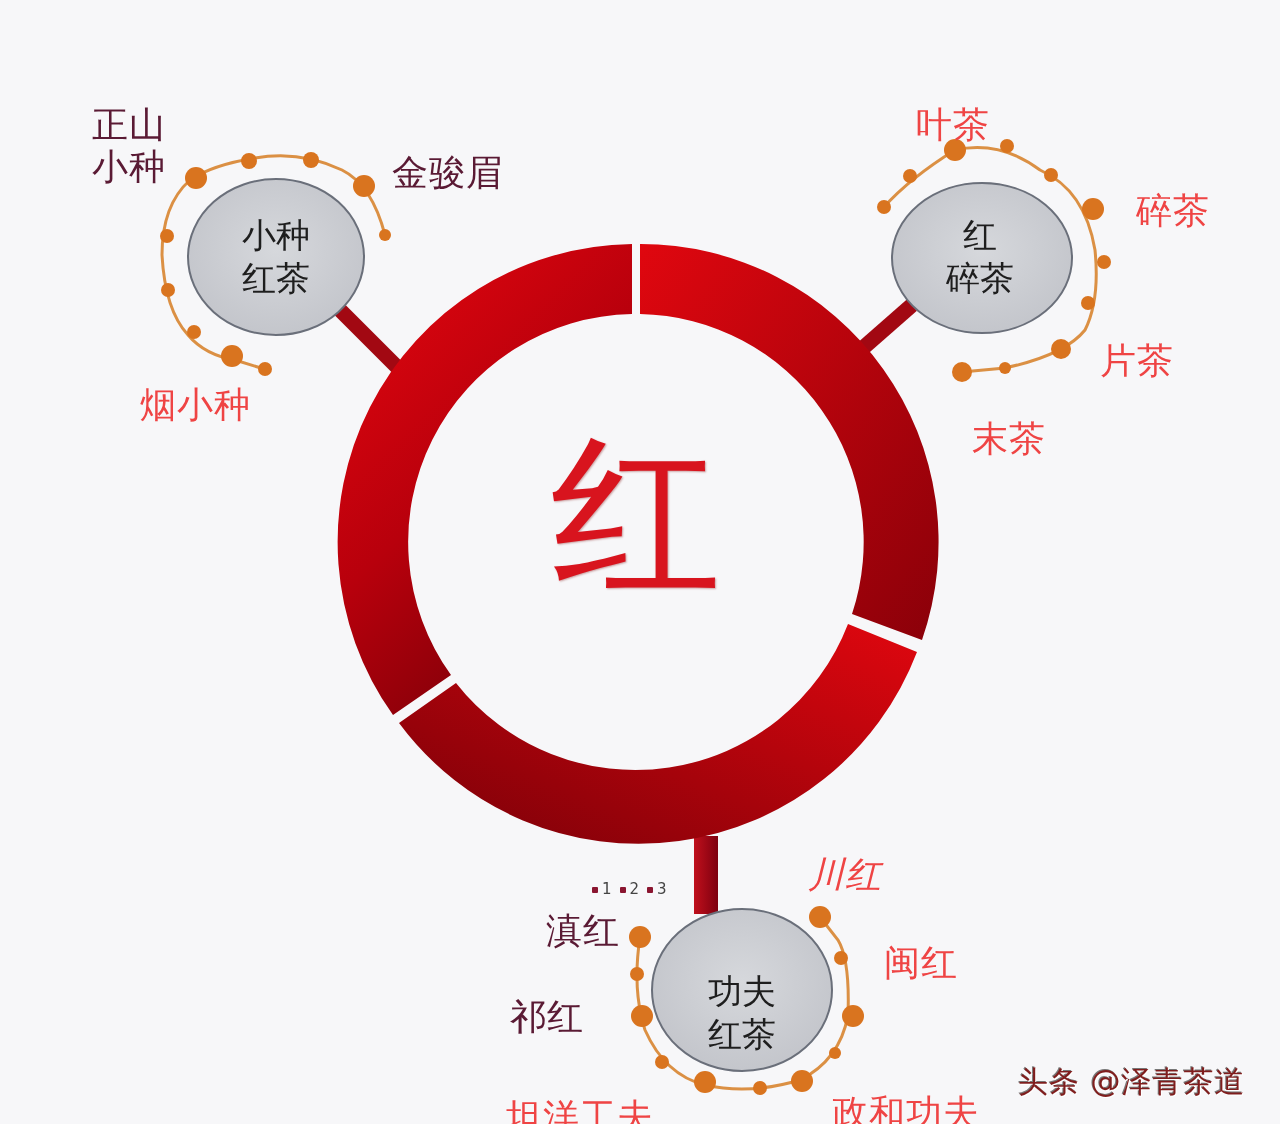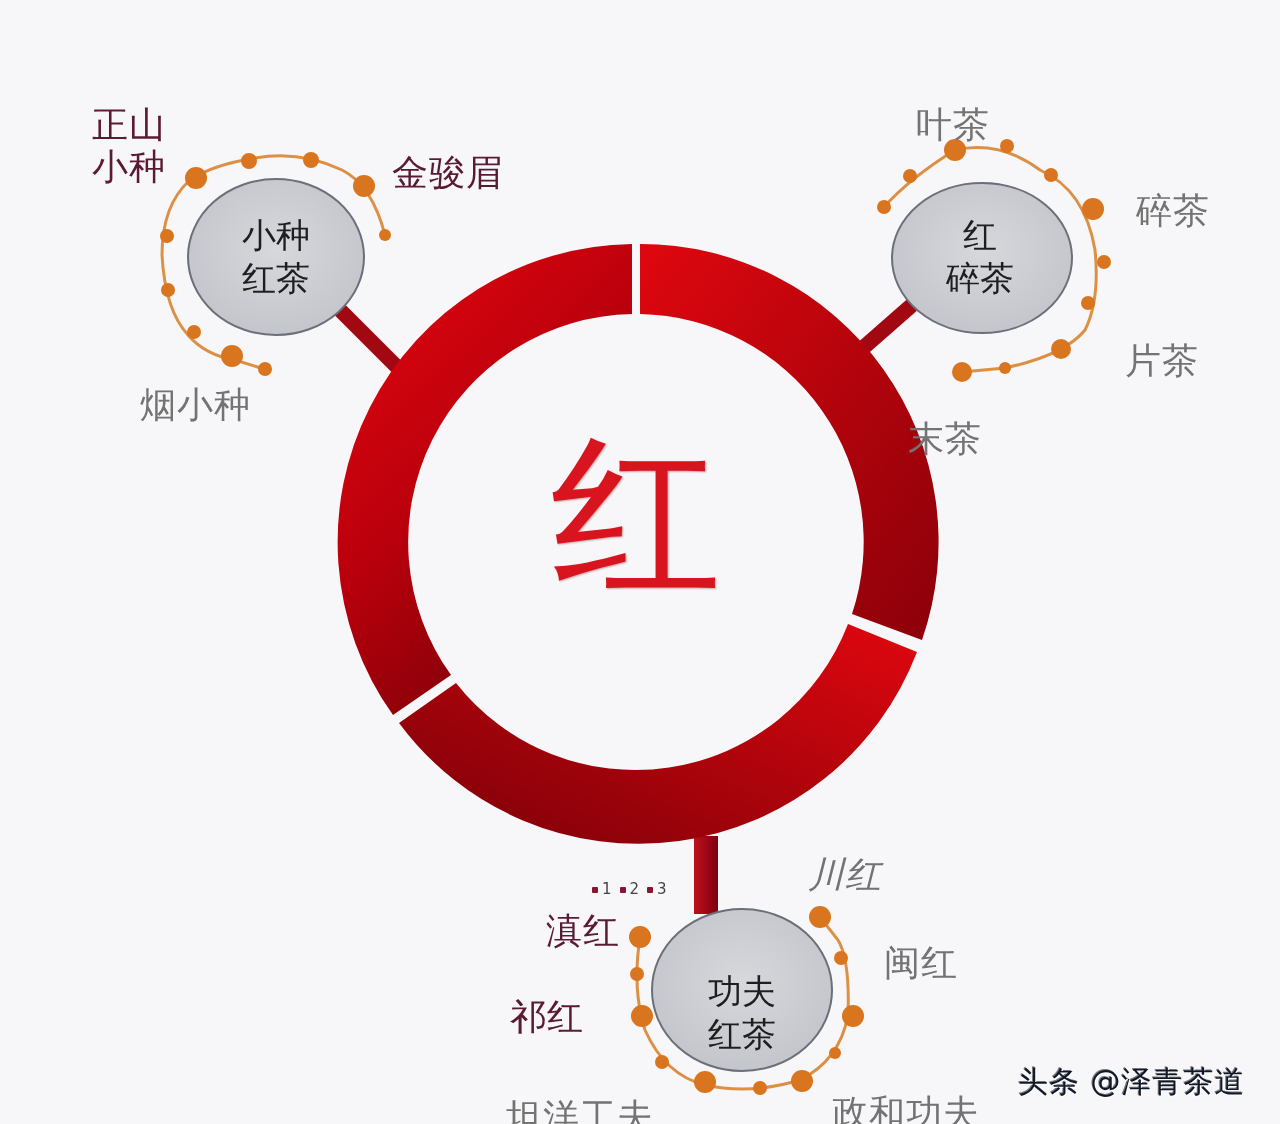--- a/index.html
+++ b/index.html
@@ -8,38 +8,38 @@
     background: #f7f7f9;
     font-family: "DejaVu Sans", "Liberation Sans", sans-serif;
     position: relative;
   }
   #stage { position: absolute; left: 0; top: 0; width: 1280px; height: 1124px; }
   .lbl {
     position: absolute; font-size: 36px; line-height: 1.15;
     letter-spacing: 1px; white-space: nowrap;
   }
   .lbl-maroon { color: #5a1a34; }
-  .lbl-brown { color: #737373; }
+  .lbl-brown { color: #ef4444; }
   .node-text {
     position: absolute; text-align: center; font-size: 34px; line-height: 1.25;
     color: #1e1e1e; white-space: pre-line;
   }
   .center-char {
     position: absolute; left: 536px; top: 430px; width: 200px; text-align: center;
     font-family: "DejaVu Serif", "Liberation Serif", serif;
     font-size: 170px; line-height: 1; color: #d8141e;
     text-shadow: 1px 1px 2px rgba(120,0,0,0.35);
   }
   .legend {
     position: absolute; left: 592px; top: 880px; font-size: 15px; color: #444;
     display: flex; gap: 8px; align-items: center;
   }
   .legend .dot { display:inline-block; width:6px; height:6px; background:#8a1530; border-radius:1px; margin-right:4px; vertical-align: middle; }
   .watermark {
-    position: absolute; left: 1018px; top: 1062px; font-size: 30px; color: #0f172a;
+    position: absolute; left: 1018px; top: 1062px; font-size: 30px; color: #7f1d1d;
     text-shadow: 1px 1px 0 #fff, -1px -1px 0 #777;
     letter-spacing: 1px;
   }
 </style>
 </head>
 <body>
 
 <svg id="stage" width="1280" height="1124" viewBox="0 0 1280 1124" xmlns="http://www.w3.org/2000/svg">
   <defs>
     <linearGradient id="ringGrad" x1="0" y1="0" x2="0.6" y2="1">
@@ -141,22 +141,22 @@
 <div class="node-text" style="left:662px; top:970px; width:160px;">功夫
 红茶</div>
 
 <div class="lbl lbl-maroon" style="left:92px; top:104px; white-space:pre-line; line-height:1.18;text-align:center;">正山
 小种</div>
 <div class="lbl lbl-maroon" style="left:392px; top:152px;">金骏眉</div>
 <div class="lbl lbl-brown" style="left:140px; top:384px;">烟小种</div>
 
 <div class="lbl lbl-brown" style="left:916px; top:104px;">叶茶</div>
 <div class="lbl lbl-brown" style="left:1136px; top:190px;">碎茶</div>
-<div class="lbl lbl-brown" style="left:1100px; top:340px;margin-left:25px;">片茶</div>
-<div class="lbl lbl-brown" style="left:908px; top:418px;">末茶</div>
+<div class="lbl lbl-brown" style="left:1100px; top:340px;">片茶</div>
+<div class="lbl lbl-brown" style="left:972px; top:418px;">末茶</div>
 
 <div class="lbl lbl-brown" style="left:808px; top:854px;font-style:italic;">川红</div>
 <div class="lbl lbl-maroon" style="left:546px; top:910px;">滇红</div>
 <div class="lbl lbl-maroon" style="left:510px; top:996px;">祁红</div>
 <div class="lbl lbl-brown" style="left:884px; top:942px;text-align:center;">闽红</div>
 <div class="lbl lbl-brown" style="left:506px; top:1096px;">坦洋工夫</div>
 <div class="lbl lbl-brown" style="left:832px; top:1092px;">政和功夫</div>
 
 <div class="legend">
   <span><span class="dot"></span><span>1</span></span>

